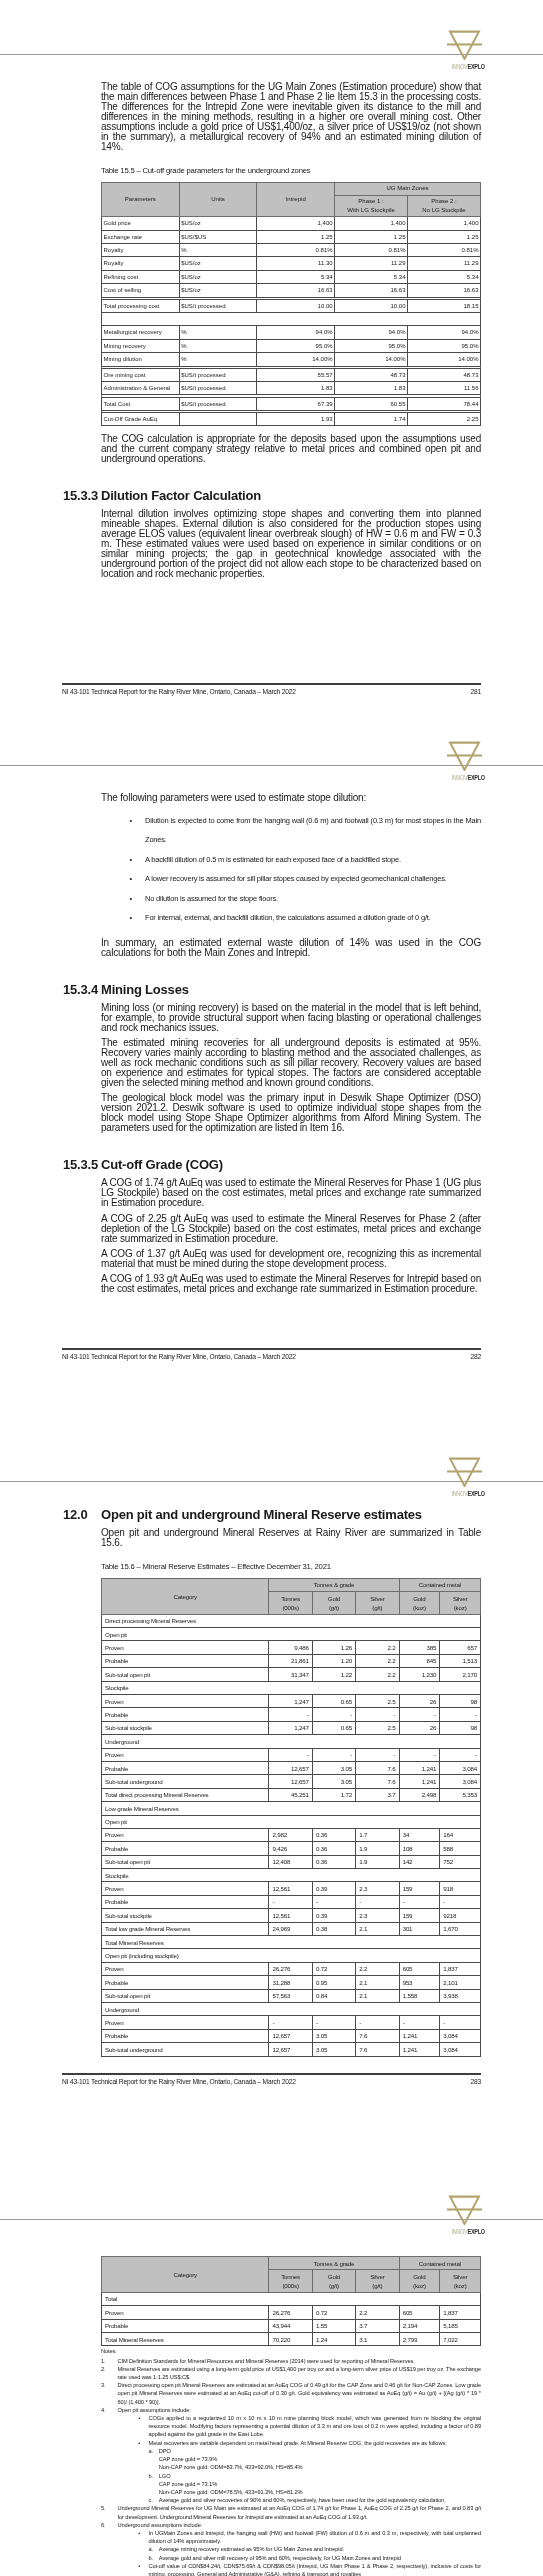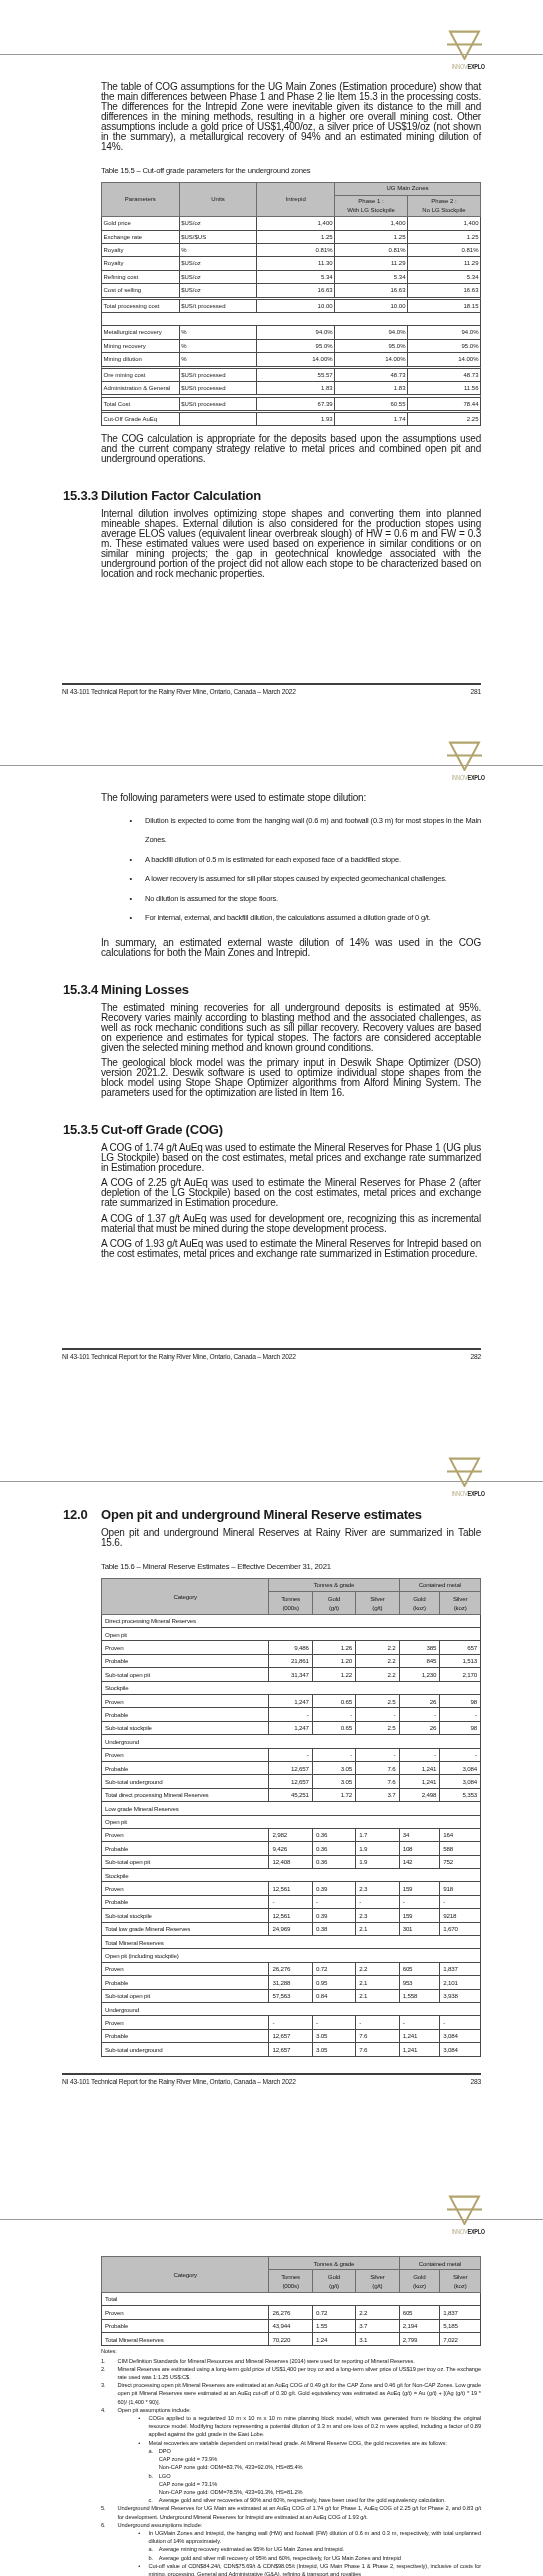--- a/index.html
+++ b/index.html
@@ -393,20 +393,21 @@
       <li>A lower recovery is assumed for sill pillar stopes caused by expected geomechanical challenges.</li>
       <li>No dilution is assumed for the stope floors.</li>
       <li>For internal, external, and backfill dilution, the calculations assumed a dilution grade of 0 g/t.</li>
     </ul>
     <p class="p">In summary, an estimated external waste dilution of 14% was used in the COG calculations for both the Main Zones and Intrepid.</p>
 
     <h3 class="section-h">
       <span class="num">15.3.4</span>
       <span>Mining Losses</span>
     </h3>
+    <p class="p">Mining loss (or mining recovery) is based on the material in the model that is left behind, for example, to provide structural support when facing blasting or operational challenges and rock mechanics issues.</p>
     <p class="p">The estimated mining recoveries for all underground deposits is estimated at 95%. Recovery varies mainly according to blasting method and the associated challenges, as well as rock mechanic conditions such as sill pillar recovery. Recovery values are based on experience and estimates for typical stopes. The factors are considered acceptable given the selected mining method and known ground conditions.</p>
     <p class="p">The geological block model was the primary input in Deswik Shape Optimizer (DSO) version 2021.2. Deswik software is used to optimize individual stope shapes from the block model using Stope Shape Optimizer algorithms from Alford Mining System. The parameters used for the optimization are listed in Item 16.</p>
 
     <h3 class="section-h">
       <span class="num">15.3.5</span>
       <span>Cut-off Grade (COG)</span>
     </h3>
     <p class="p">A COG of 1.74 g/t AuEq was used to estimate the Mineral Reserves for Phase 1 (UG plus LG Stockpile) based on the cost estimates, metal prices and exchange rate summarized in Estimation procedure.</p>
     <p class="p">A COG of 2.25 g/t AuEq was used to estimate the Mineral Reserves for Phase 2 (after depletion of the LG Stockpile) based on the cost estimates, metal prices and exchange rate summarized in Estimation procedure.</p>
     <p class="p">A COG of 1.37 g/t AuEq was used for development ore, recognizing this as incremental material that must be mined during the stope development process.</p>

